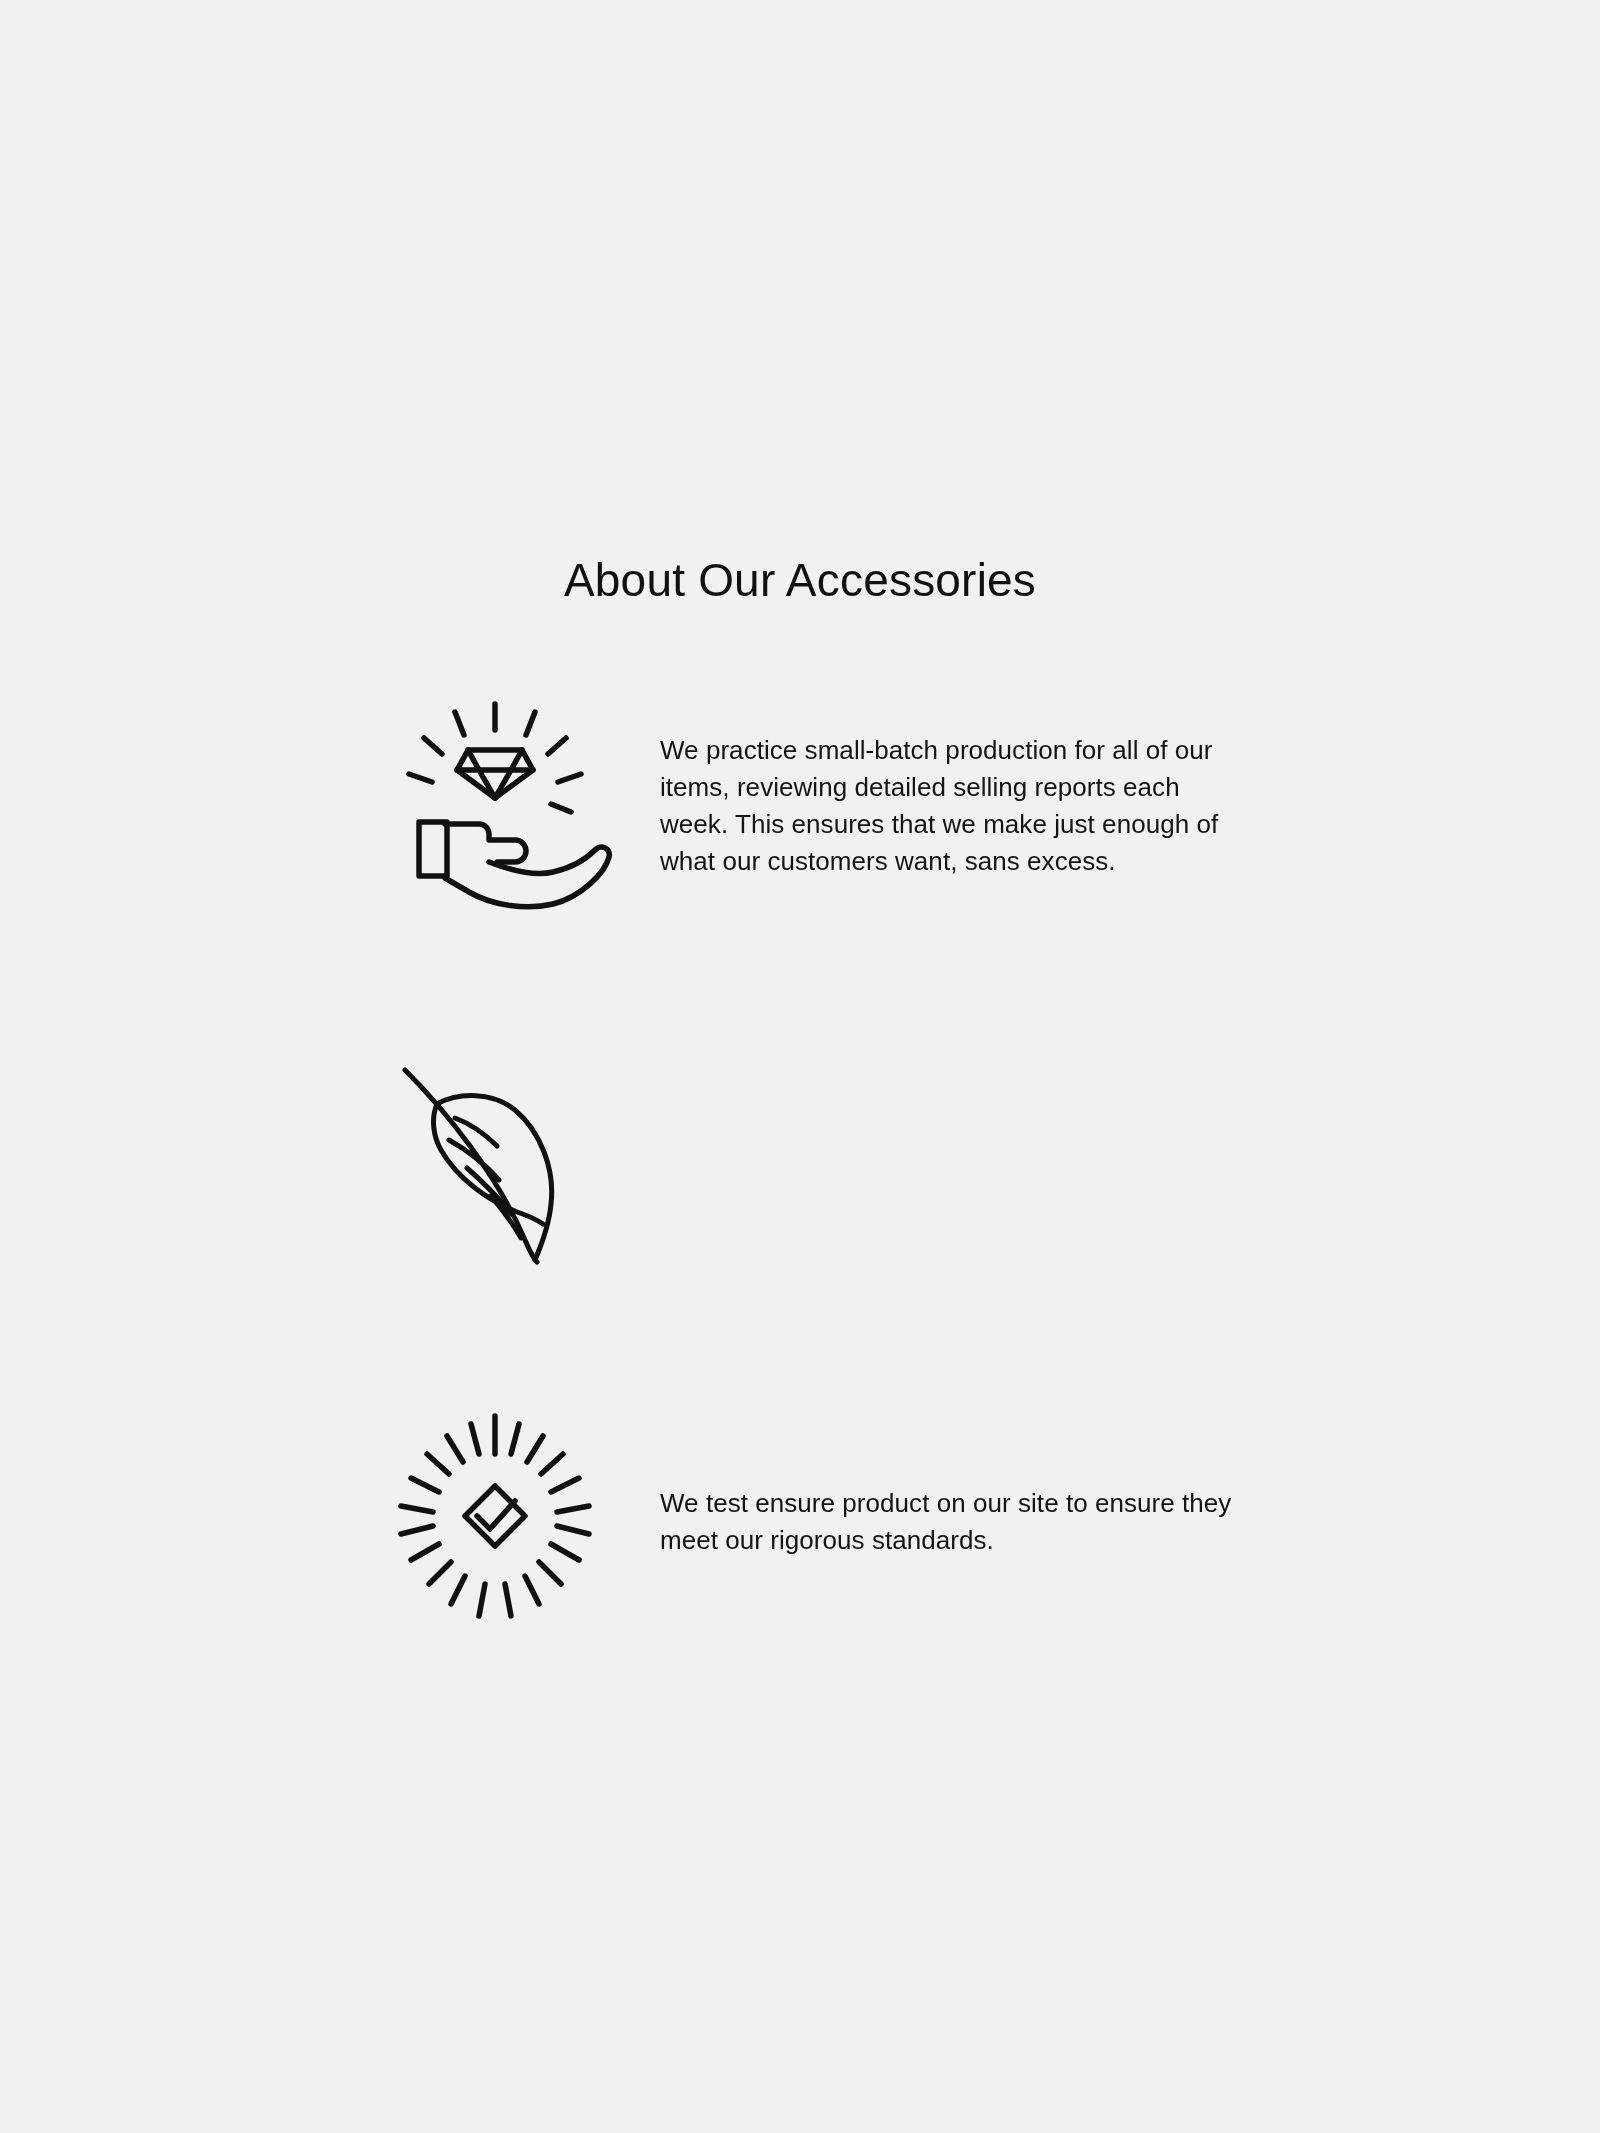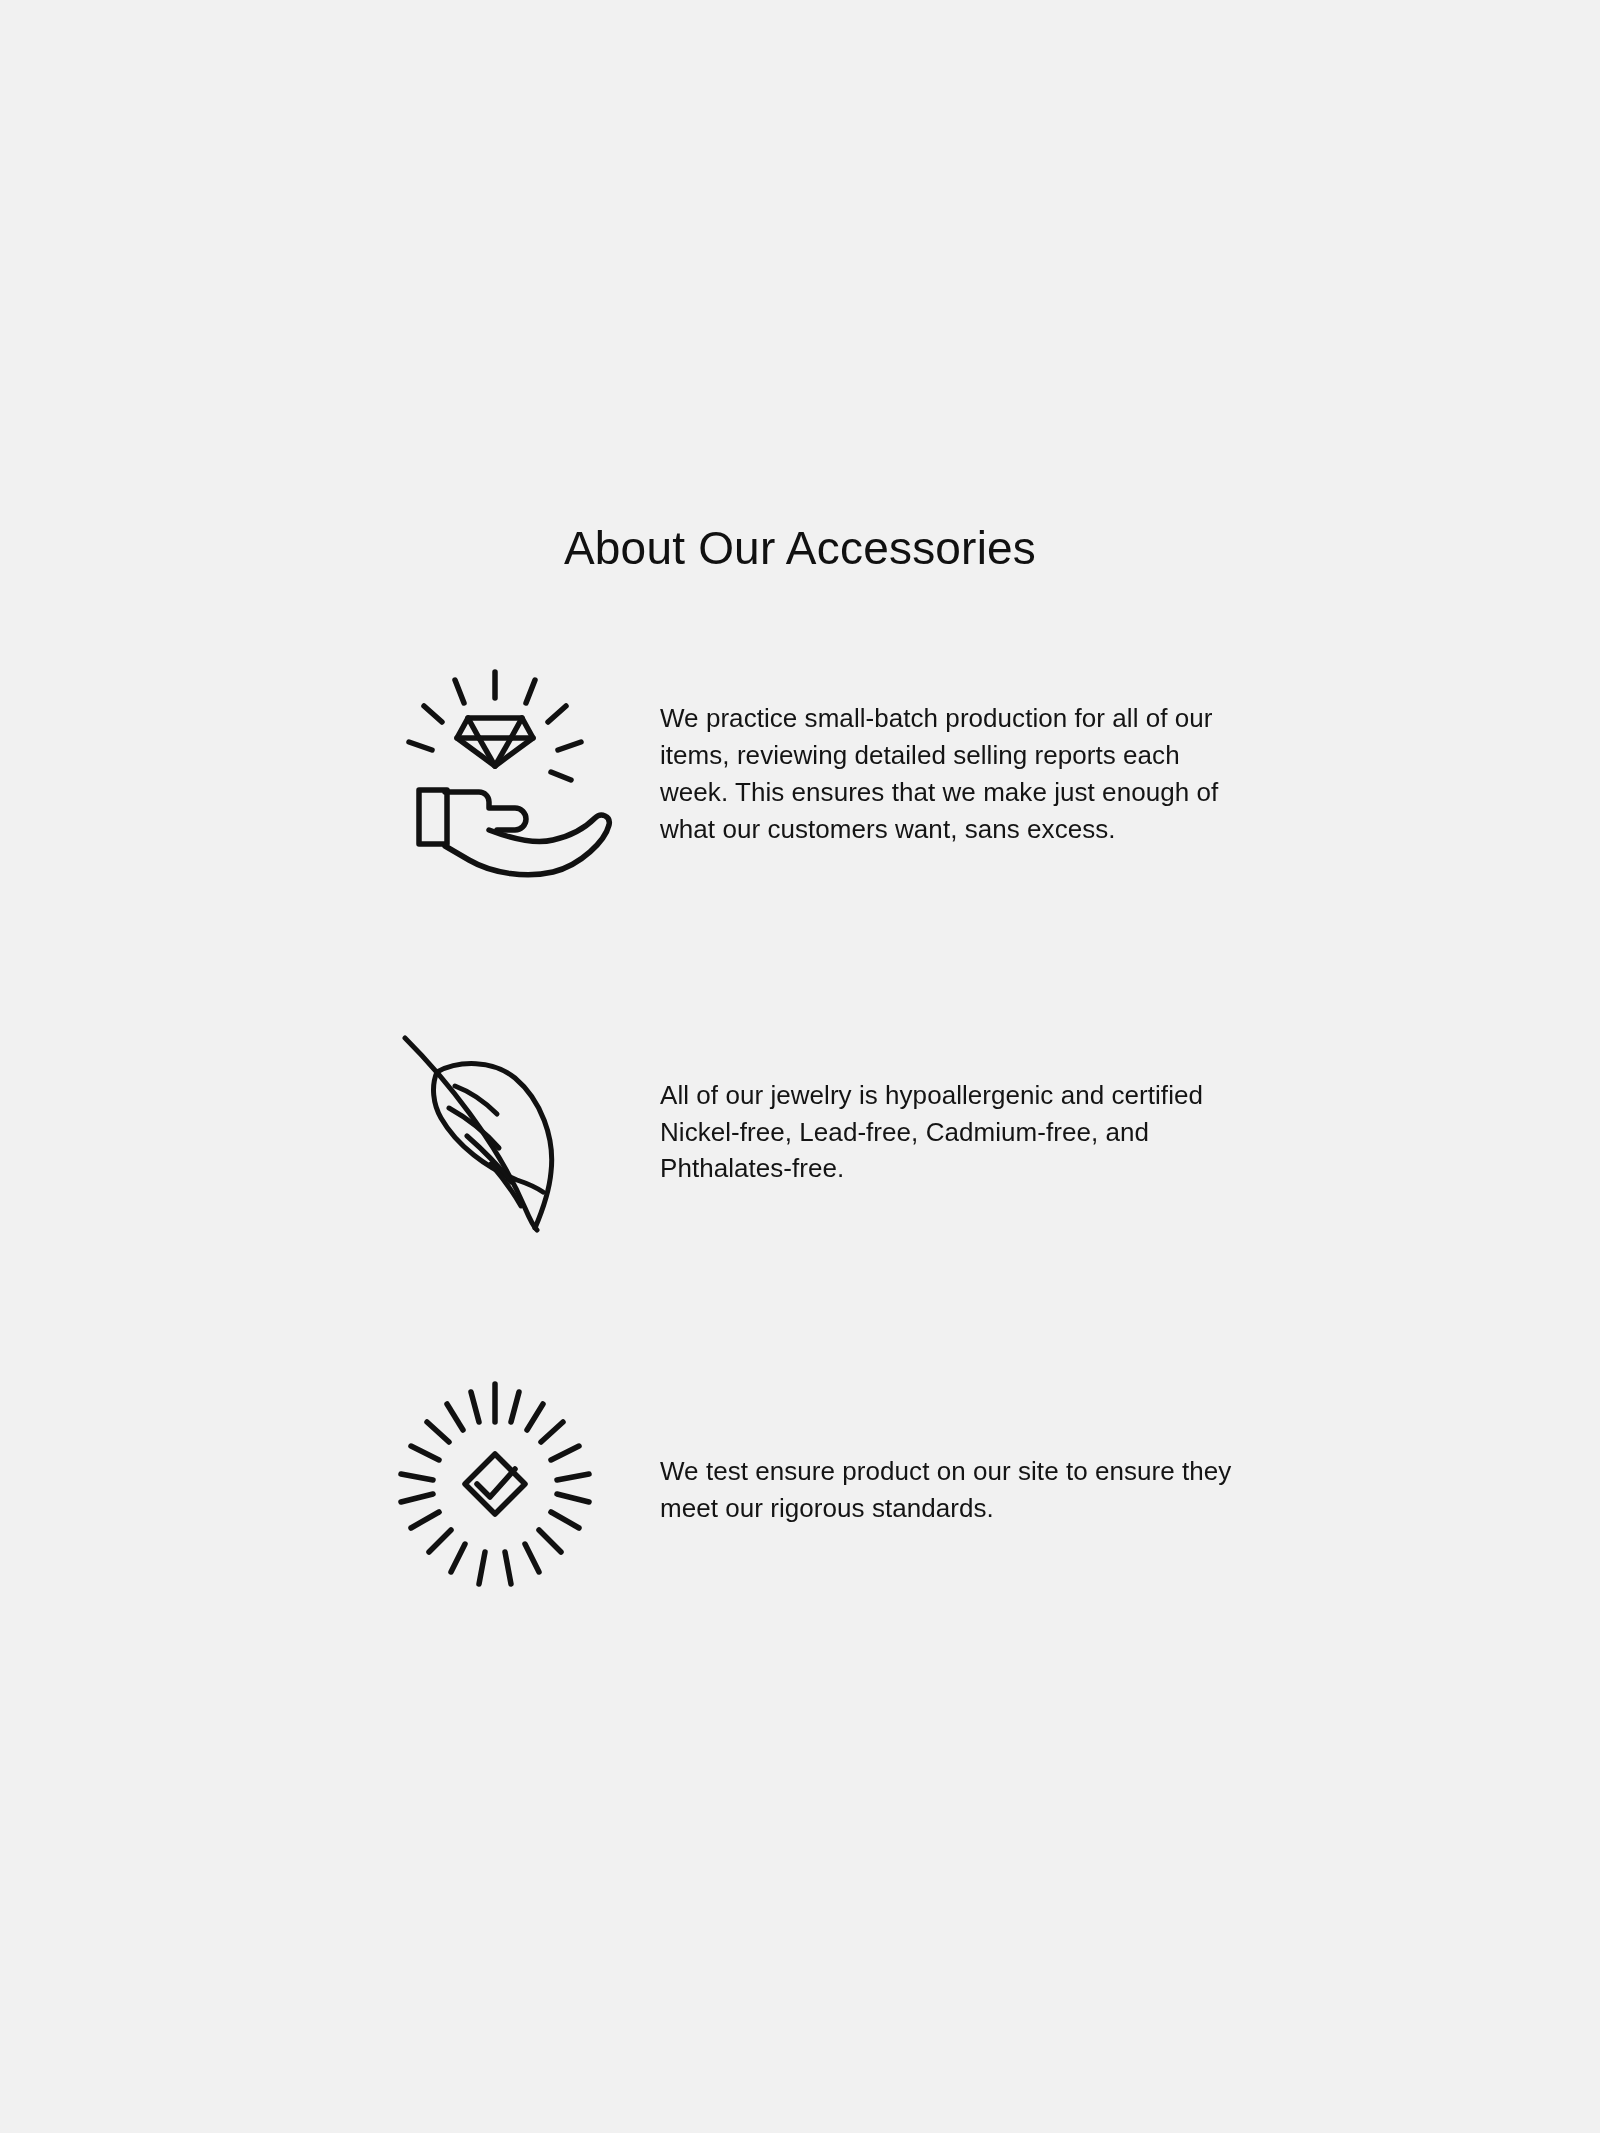--- a/index.html
+++ b/index.html
@@ -12,20 +12,21 @@
     background: #f1f1f1;
     font-family: "Liberation Sans", sans-serif;
     color: #111111;
     overflow: hidden;
   }
   .page {
     position: relative;
     width: 1600px;
     height: 2007px;
     box-sizing: border-box;
+    margin-top: 32px;
   }
   .page-title {
     position: absolute;
     top: 490px;
     left: 0;
     width: 1600px;
     text-align: center;
     font-size: 46px;
     font-weight: 400;
     letter-spacing: 0.2px;
@@ -114,21 +115,20 @@
 
           <path d="M62,60 C84,48 118,48 140,66 C166,88 180,126 176,160 C174,182 166,202 160,216"></path>
           <path d="M62,60 C56,74 58,92 66,106 C82,134 112,156 142,168 C154,172 162,176 168,180"></path>
 
           <path d="M80,74 C96,80 110,90 122,102"></path>
           <path d="M74,96 C92,106 110,120 124,136"></path>
           <path d="M92,124 C108,138 124,154 136,170"></path>
           <path d="M116,152 C128,166 138,180 146,194"></path>
         </svg>
       </div>
-      <div class="feature-text">All of our jewelry is hypoallergenic and certified Nickel-free, Lead-free, Cadmium-free, and Phthalates-free.</div>
     </div>
 
     <div class="feature feature-3">
       <div class="feature-icon">
         <svg width="240" height="240" viewBox="0 0 240 240" fill="none" stroke="#111111" stroke-width="5.5" stroke-linecap="round" stroke-linejoin="round">
 
           <polygon points="120,84 150,114 120,144 90,114" fill="none"></polygon>
           <polyline points="102,114 115,127 140,99"></polyline>
 
           <line x1="120" y1="14" x2="120" y2="52"></line>

